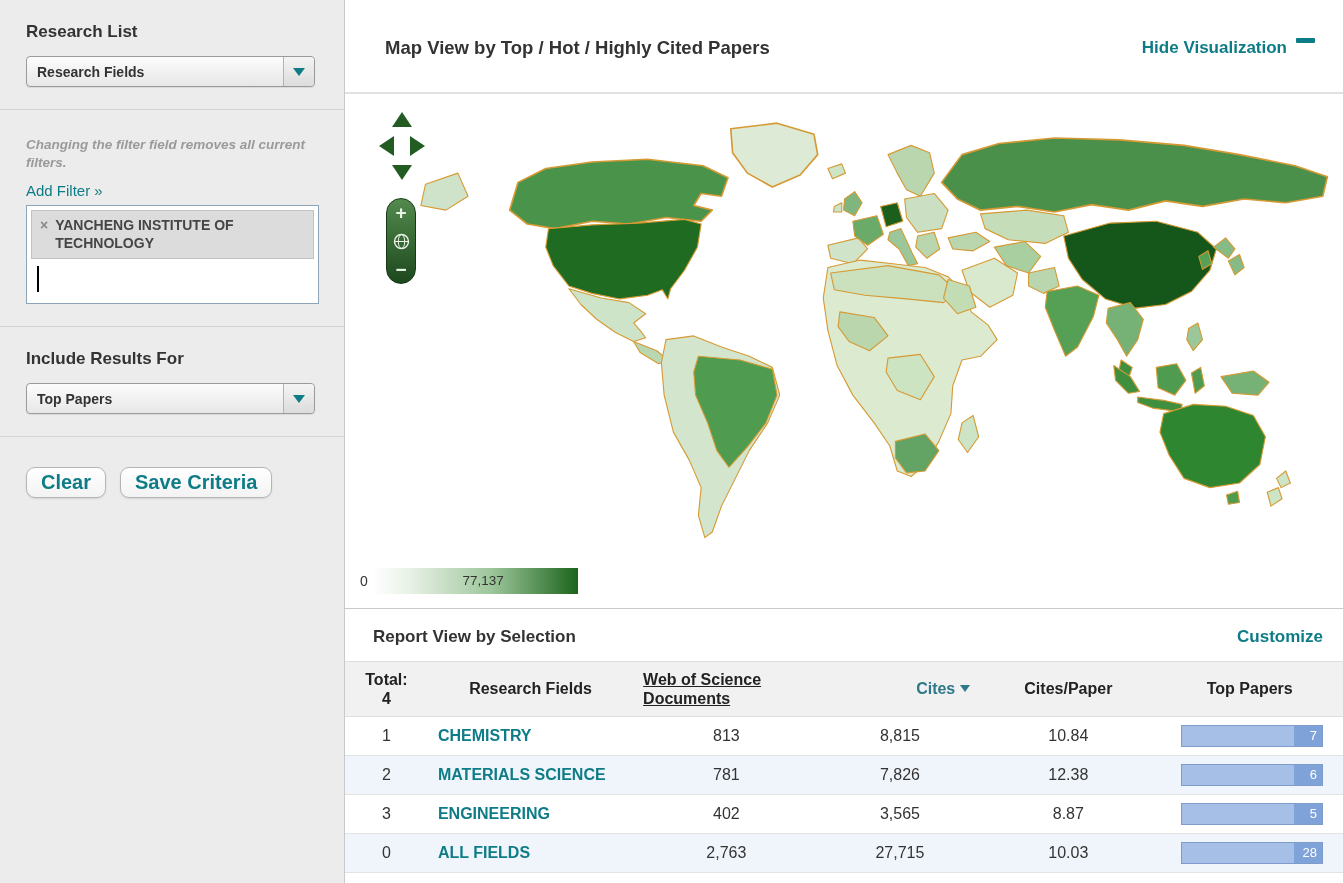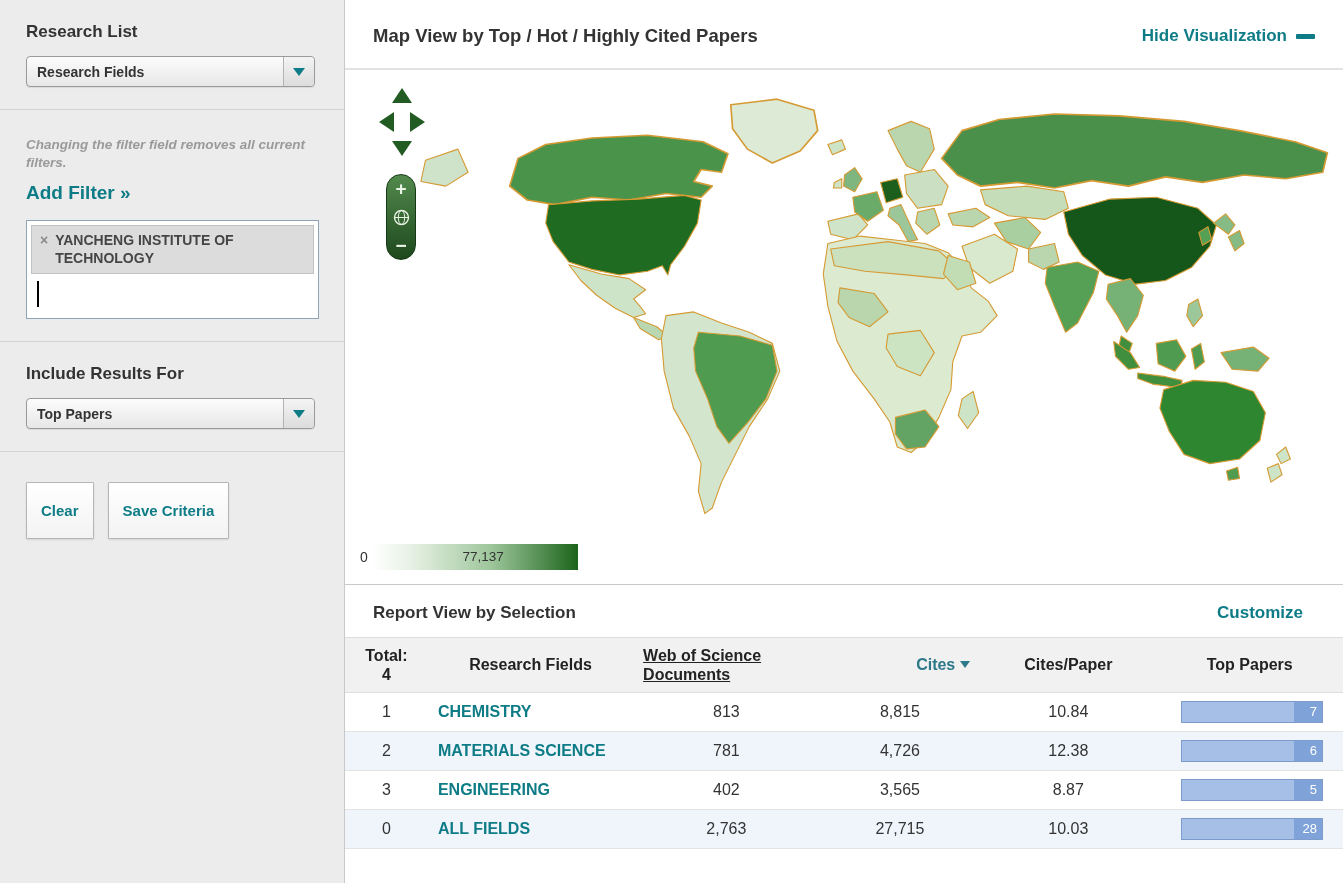--- a/index.html
+++ b/index.html
@@ -19,40 +19,40 @@
   .dd-btn { width:31px; align-self:stretch; border-left:1px solid #b3b3b3; display:flex;
             align-items:center; justify-content:center; border-radius:0 4px 4px 0;
             background:linear-gradient(#f4f4f4,#dcdcdc); }
   .chev { width:0; height:0; border-left:6px solid transparent; border-right:6px solid transparent;
           border-top:8px solid #0e7c86; }
   .help-badge { display:inline-block; width:18px; height:18px; border-radius:50%; background:#0e7c86;
                 color:#fff; font-size:12px; font-weight:bold; text-align:center; line-height:18px;
                 margin-left:7px; vertical-align:2px; cursor:pointer; }
   .filter-note { font-style:italic; font-weight:bold; color:#9a9a9a; font-size:13.5px;
                  line-height:1.35; margin:4px 0 10px 0; }
-  .add-filter { display:inline-block; color:#0e7c86; font-weight:bold; font-size:19px;
-                margin-bottom:16px; cursor:pointer; text-decoration:none; }
+  .add-filter { display:inline-block; color:#0e7c86; font-weight:normal; font-size:15px;
+                margin-bottom:6px; cursor:pointer; text-decoration:none; }
   .filter-box { width:293px; border:1px solid #8ea4b8; background:#fff; padding:4px; }
   .filter-tag { display:flex; gap:7px; align-items:flex-start; background:#dcdcdc;
                 border:1px solid #c2c2c2; padding:6px 8px; }
   .tag-x { color:#8a8a8a; font-weight:bold; font-size:14px; line-height:17px; cursor:pointer; }
   .tag-text { font-weight:bold; color:#454545; font-size:14px; line-height:1.25; }
   .filter-input { position:relative; height:40px; background:#fff; cursor:text; }
   .caret { position:absolute; left:6px; top:7px; width:2px; height:26px; background:#000; }
   .btn-row { display:flex; gap:14px; }
-  .btn { background:linear-gradient(#ffffff,#f3f3f3); border:1px solid #b5b5b5; border-radius:1px;
-         color:#0e7c86; font-weight:bold; font-size:15px; padding:19px 14px; cursor:pointer;
+  .btn { background:linear-gradient(#ffffff,#f3f3f3); border:1px solid #b5b5b5; border-radius:9px;
+         color:#0e7c86; font-weight:bold; font-size:20px; padding:3px 14px; cursor:pointer;
          box-shadow:0 1px 2px rgba(0,0,0,.10); font-family:"Liberation Sans", sans-serif; }
 
   
   .main { flex:1; display:flex; flex-direction:column; background:#fff; }
   .map-header { display:flex; justify-content:space-between; align-items:center;
                 padding:25px 28px 21px 28px; border-bottom:2px solid #e2e2e2; }
-  .map-title { margin:0; font-size:18.5px; font-weight:bold; color:#333; }
-  .hide-link { display:flex; align-items:center; gap:9px; color:#0e7c86; font-weight:bold;
+  .map-title { margin:12px; font-size:18.5px; font-weight:bold; color:#333; }
+  .hide-link { display:flex; align-items:flex-start; gap:9px; color:#0e7c86; font-weight:bold;
                font-size:17px; cursor:pointer; text-decoration:none; }
   .minus-bar { width:19px; height:5px; background:#0e7c86; border-radius:1px; }
 
   .map-area { position:relative; height:515px; border-bottom:1px solid #c9c9c9; overflow:hidden; }
   .world-svg { position:absolute; left:62px; top:2px; }
 
   .map-controls { position:absolute; left:34px; top:18px; width:46px; }
   .pan { position:relative; width:46px; height:68px; margin:0 0 18px 0; cursor:pointer; }
   .tri { position:absolute; width:0; height:0; }
   .tri-up   { left:13px; top:0;  border-left:10px solid transparent; border-right:10px solid transparent; border-bottom:15px solid #235c23; }
@@ -63,21 +63,21 @@
           background:linear-gradient(#538a4d,#1d481d); display:flex; flex-direction:column;
           align-items:center; justify-content:space-between; padding:5px 0; cursor:pointer; }
   .zoom-glyph { color:#eaf4e6; font-size:19px; font-weight:bold; line-height:17px; }
 
   .legend { position:absolute; left:15px; bottom:14px; display:flex; align-items:center; }
   .legend-zero { font-size:14px; color:#333; margin-right:4px; }
   .legend-bar { position:relative; width:206px; height:26px;
                 background:linear-gradient(to right,#ffffff 0%,#e9f2e6 18%,#9dc69b 58%,#1c641c 100%); }
   .legend-max { position:absolute; left:44%; top:5px; font-size:13.5px; color:#333; }
 
-  .report-header { display:flex; justify-content:space-between; align-items:center; padding:18px 40px 14px 28px; }
+  .report-header { display:flex; justify-content:space-between; align-items:center; padding:18px 20px 14px 28px; }
   .report-title { margin:0; font-size:17px; font-weight:bold; color:#333; }
   .customize-link { color:#0e7c86; font-weight:bold; font-size:17px; cursor:pointer; text-decoration:none; }
 
   table.report { width:100%; border-collapse:collapse; }
   table.report thead th { background:#f1f1f1; border-top:1px solid #dedede; border-bottom:1px solid #dedede;
                           font-size:16px; color:#222; padding:8px 10px; vertical-align:middle; }
   th.h-total { text-align:center; line-height:1.2; }
   th.h-field { text-align:center; }
   th.h-docs  { text-align:left; line-height:1.2;text-decoration:underline; }
   th.h-cites { text-align:right; color:#4a7f9e; cursor:pointer; }
@@ -287,21 +287,21 @@
           <td class="c-bar">
               <div class="tp-bar">
                 <span class="tp-val">7</span>
               </div>
             </td>
         </tr>
         <tr>
           <td class="c-rank">2</td>
           <td class="c-field"><a>MATERIALS SCIENCE</a></td>
           <td class="c-num">781</td>
-          <td class="c-num">4,726</td>
+          <td class="c-num">7,826</td>
           <td class="c-num">12.38</td>
           <td class="c-bar">
               <div class="tp-bar">
                 <span class="tp-val">6</span>
               </div>
             </td>
         </tr>
         <tr>
           <td class="c-rank">3</td>
           <td class="c-field"><a>ENGINEERING</a></td>

